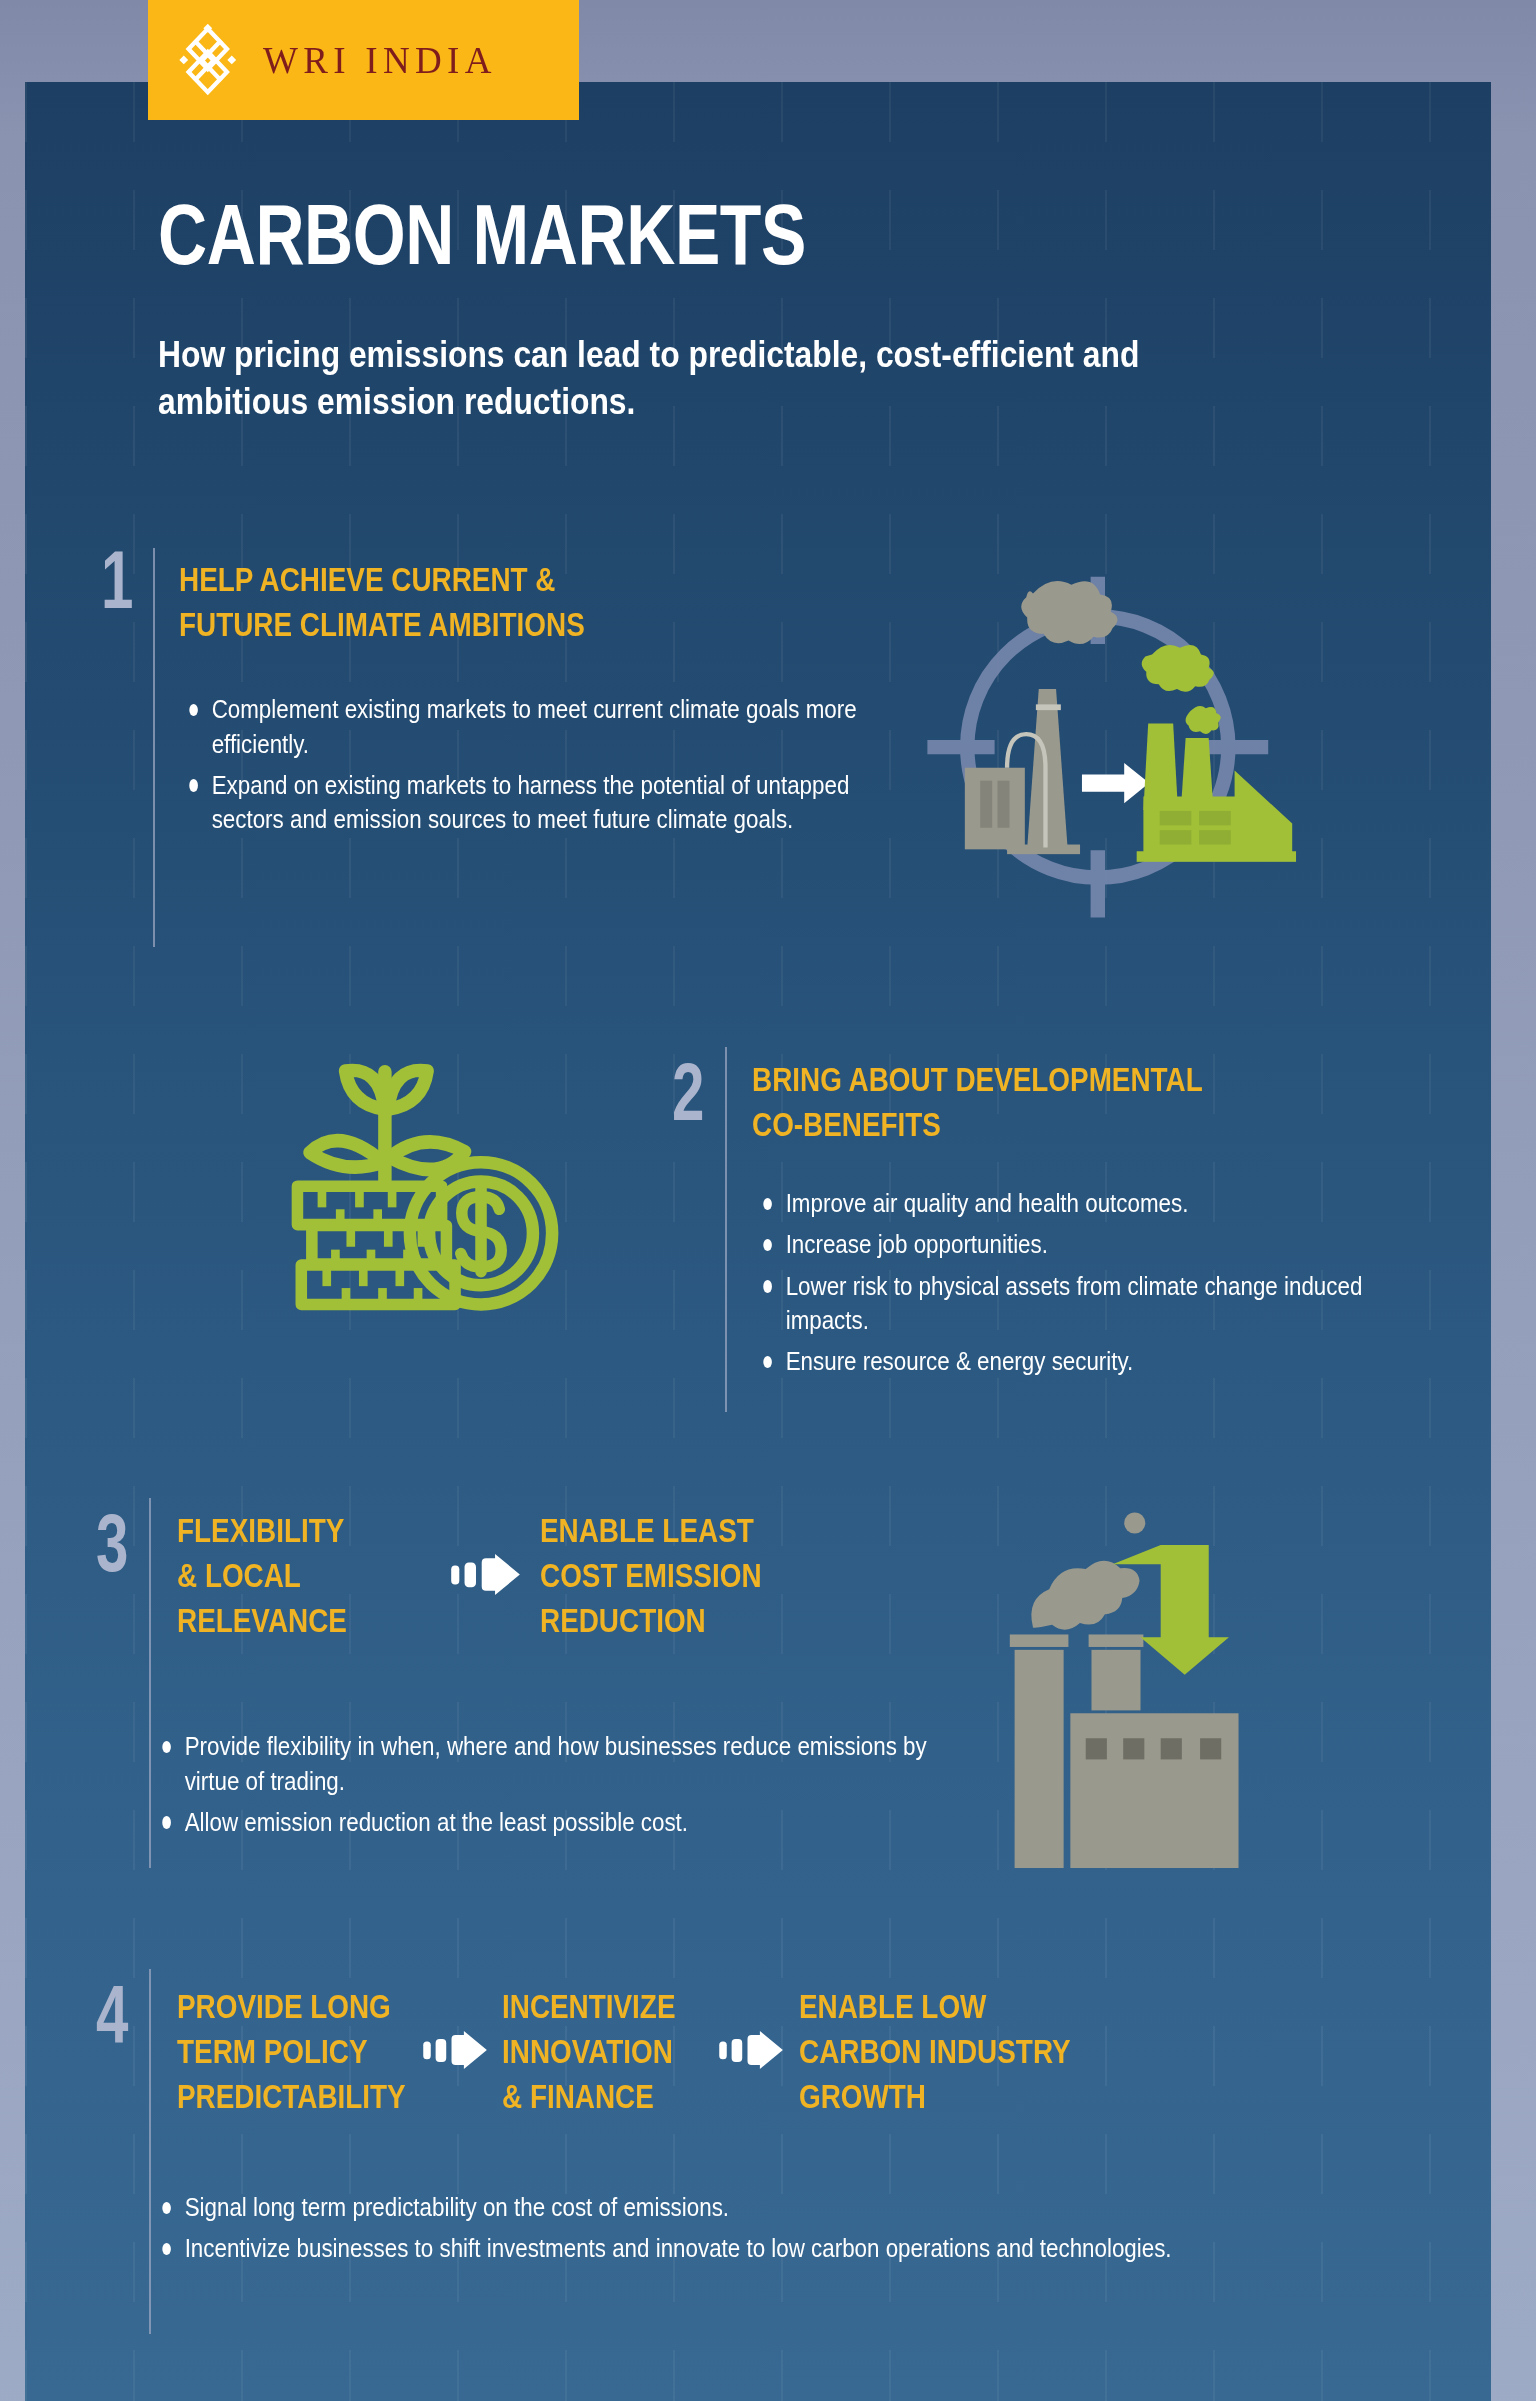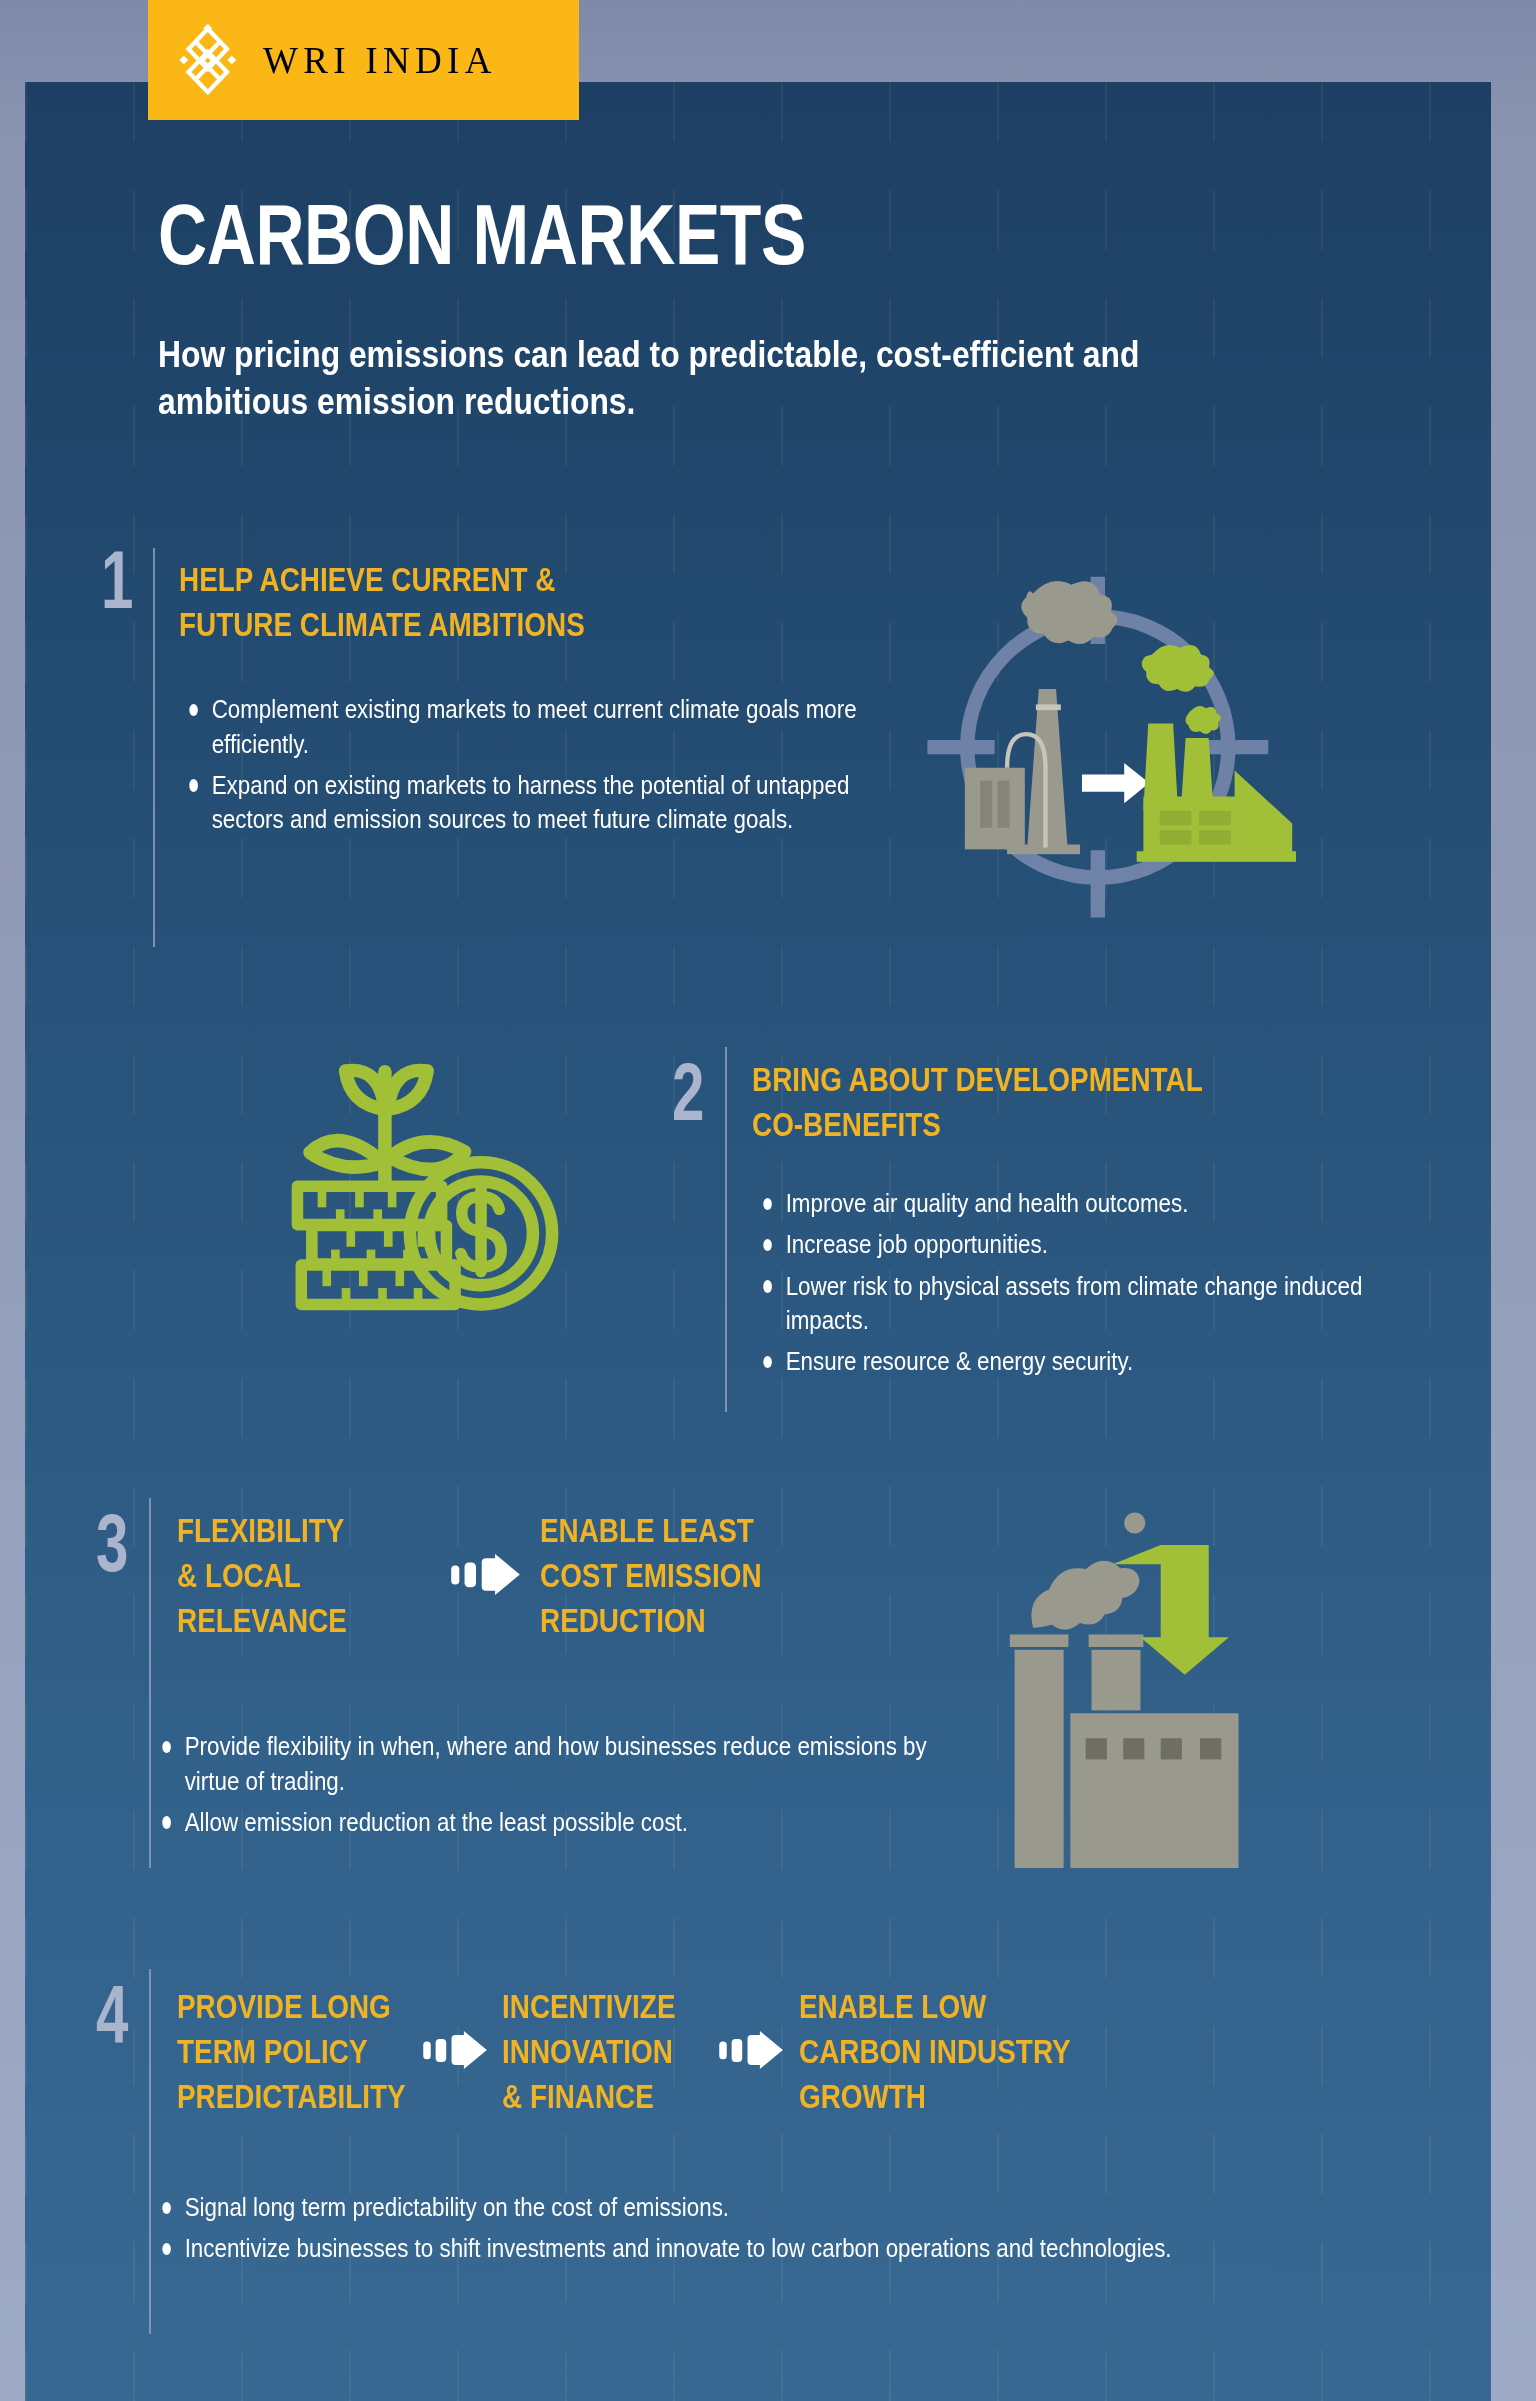--- a/index.html
+++ b/index.html
@@ -54,21 +54,21 @@
     left:148px; top:0;
     width:431px; height:120px;
     background:#fbb716;
     display:flex; align-items:center;
     padding-left:30px;
     z-index:6;
   }
   .logo-mark{ width:60px; height:73px; flex:0 0 auto; }
   .logo-word{
     margin-left:25px;
-    color:#000000;
+    color:#7f1d1d;
     font-family:"Liberation Serif", serif;
     font-size:37px;
     letter-spacing:5.3px;
     line-height:1;
     white-space:nowrap;
   }
 
   .title{
     position:absolute;
     left:158px; top:192px;

